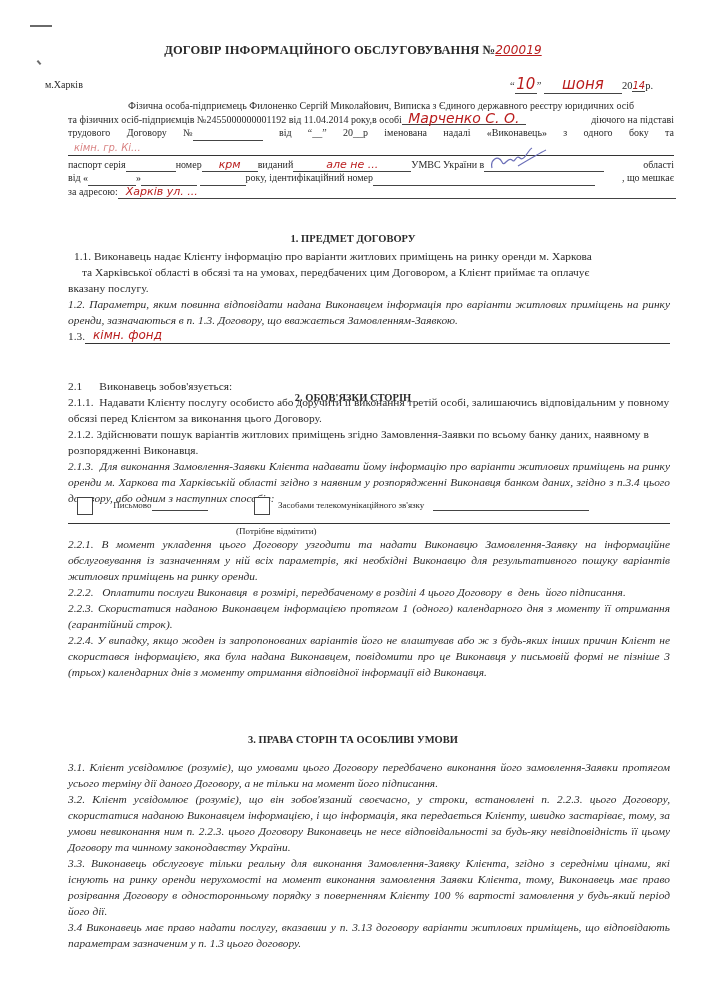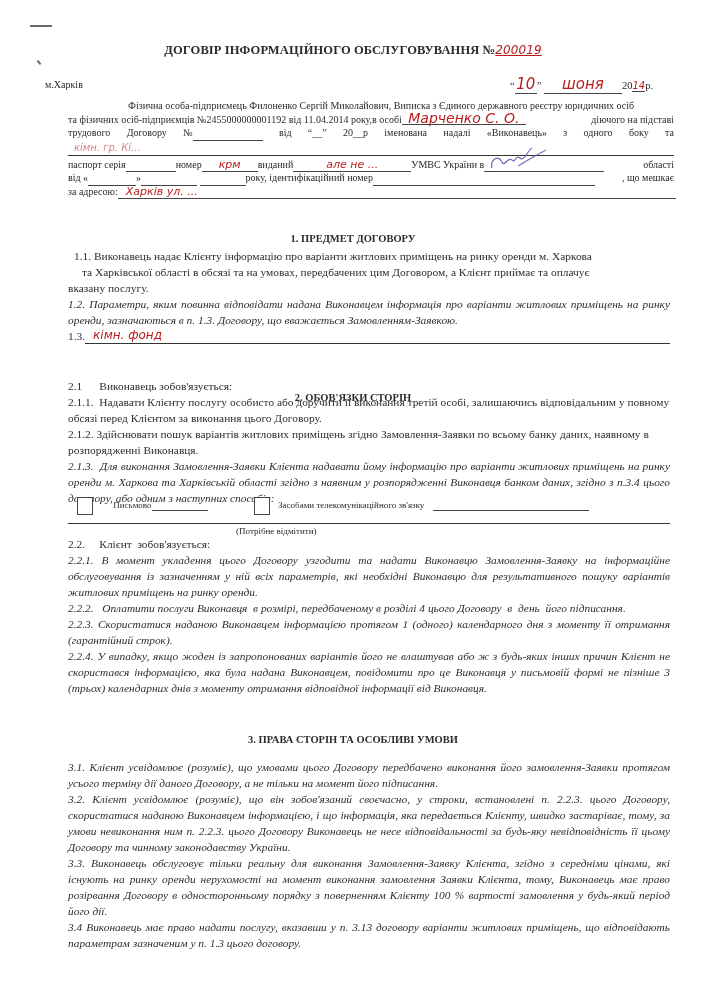--- a/index.html
+++ b/index.html
@@ -128,21 +128,20 @@
     <span class="checkbox"></span>
     <span style="margin-left:18px;">Письмово</span><span class="u" style="width:56px;">&nbsp;</span>
     <span class="checkbox" style="margin-left:44px;"></span>
     <span style="margin-left:6px;">Засобами телекомунікаційного зв'язку</span>
     <span class="u" style="width:156px; margin-left:6px;">&nbsp;</span>
   </div>
   <div style="position:absolute; top:523px; left:68px; width:602px; border-top:1px solid #333;"></div>
   <div class="small" style="position:absolute; top:526px; left:236px;">(Потрібне відмітити)</div>
 
   <div class="para" style="top:536px;">
-    <p style="white-space:pre;">2.2.     Клієнт  зобов'язується:</p>
     <p class="j">2.2.1. В момент укладення цього Договору узгодити та надати Виконавцю Замовлення-Заявку на інформаційне обслуговування із зазначенням у ній всіх параметрів, які необхідні Виконавцю для результативного пошуку варіантів житлових приміщень на ринку оренди.</p>
     <p class="j" style="white-space:pre-wrap;">2.2.2.   Оплатити послуги Виконавця  в розмірі, передбаченому в розділі 4 цього Договору  в  день  його підписання.</p>
     <p class="j">2.2.3. Скористатися наданою Виконавцем інформацією протягом 1 (одного) календарного дня з моменту її отримання (гарантійний строк).</p>
     <p class="j">2.2.4. У випадку, якщо жоден із запропонованих варіантів його не влаштував або ж з будь-яких інших причин Клієнт не скористався інформацією,  яка була надана Виконавцем, повідомити про це Виконавця у письмовій формі не пізніше 3 (трьох) календарних днів з моменту отримання відповідної інформації від Виконавця.</p>
   </div>
 
   <div class="sec-title" style="top:734px;">3. ПРАВА СТОРІН ТА ОСОБЛИВІ УМОВИ</div>
   <div class="para" style="top:759px;">
     <p class="j">3.1. Клієнт усвідомлює (розуміє), що умовами цього Договору передбачено виконання його замовлення-Заявки протягом усього терміну дії даного Договору, а не тільки на момент його підписання.</p>
     <p class="j">3.2. Клієнт усвідомлює (розуміє), що він зобов'язаний своєчасно, у строки, встановлені п. 2.2.3. цього Договору, скористатися наданою Виконавцем інформацією, і що інформація, яка передається Клієнту, швидко застаріває, тому, за умови невиконання ним п. 2.2.3. цього Договору Виконавець не несе відповідальності за будь-яку невідповідність її цьому Договору та чинному законодавству України.</p>

